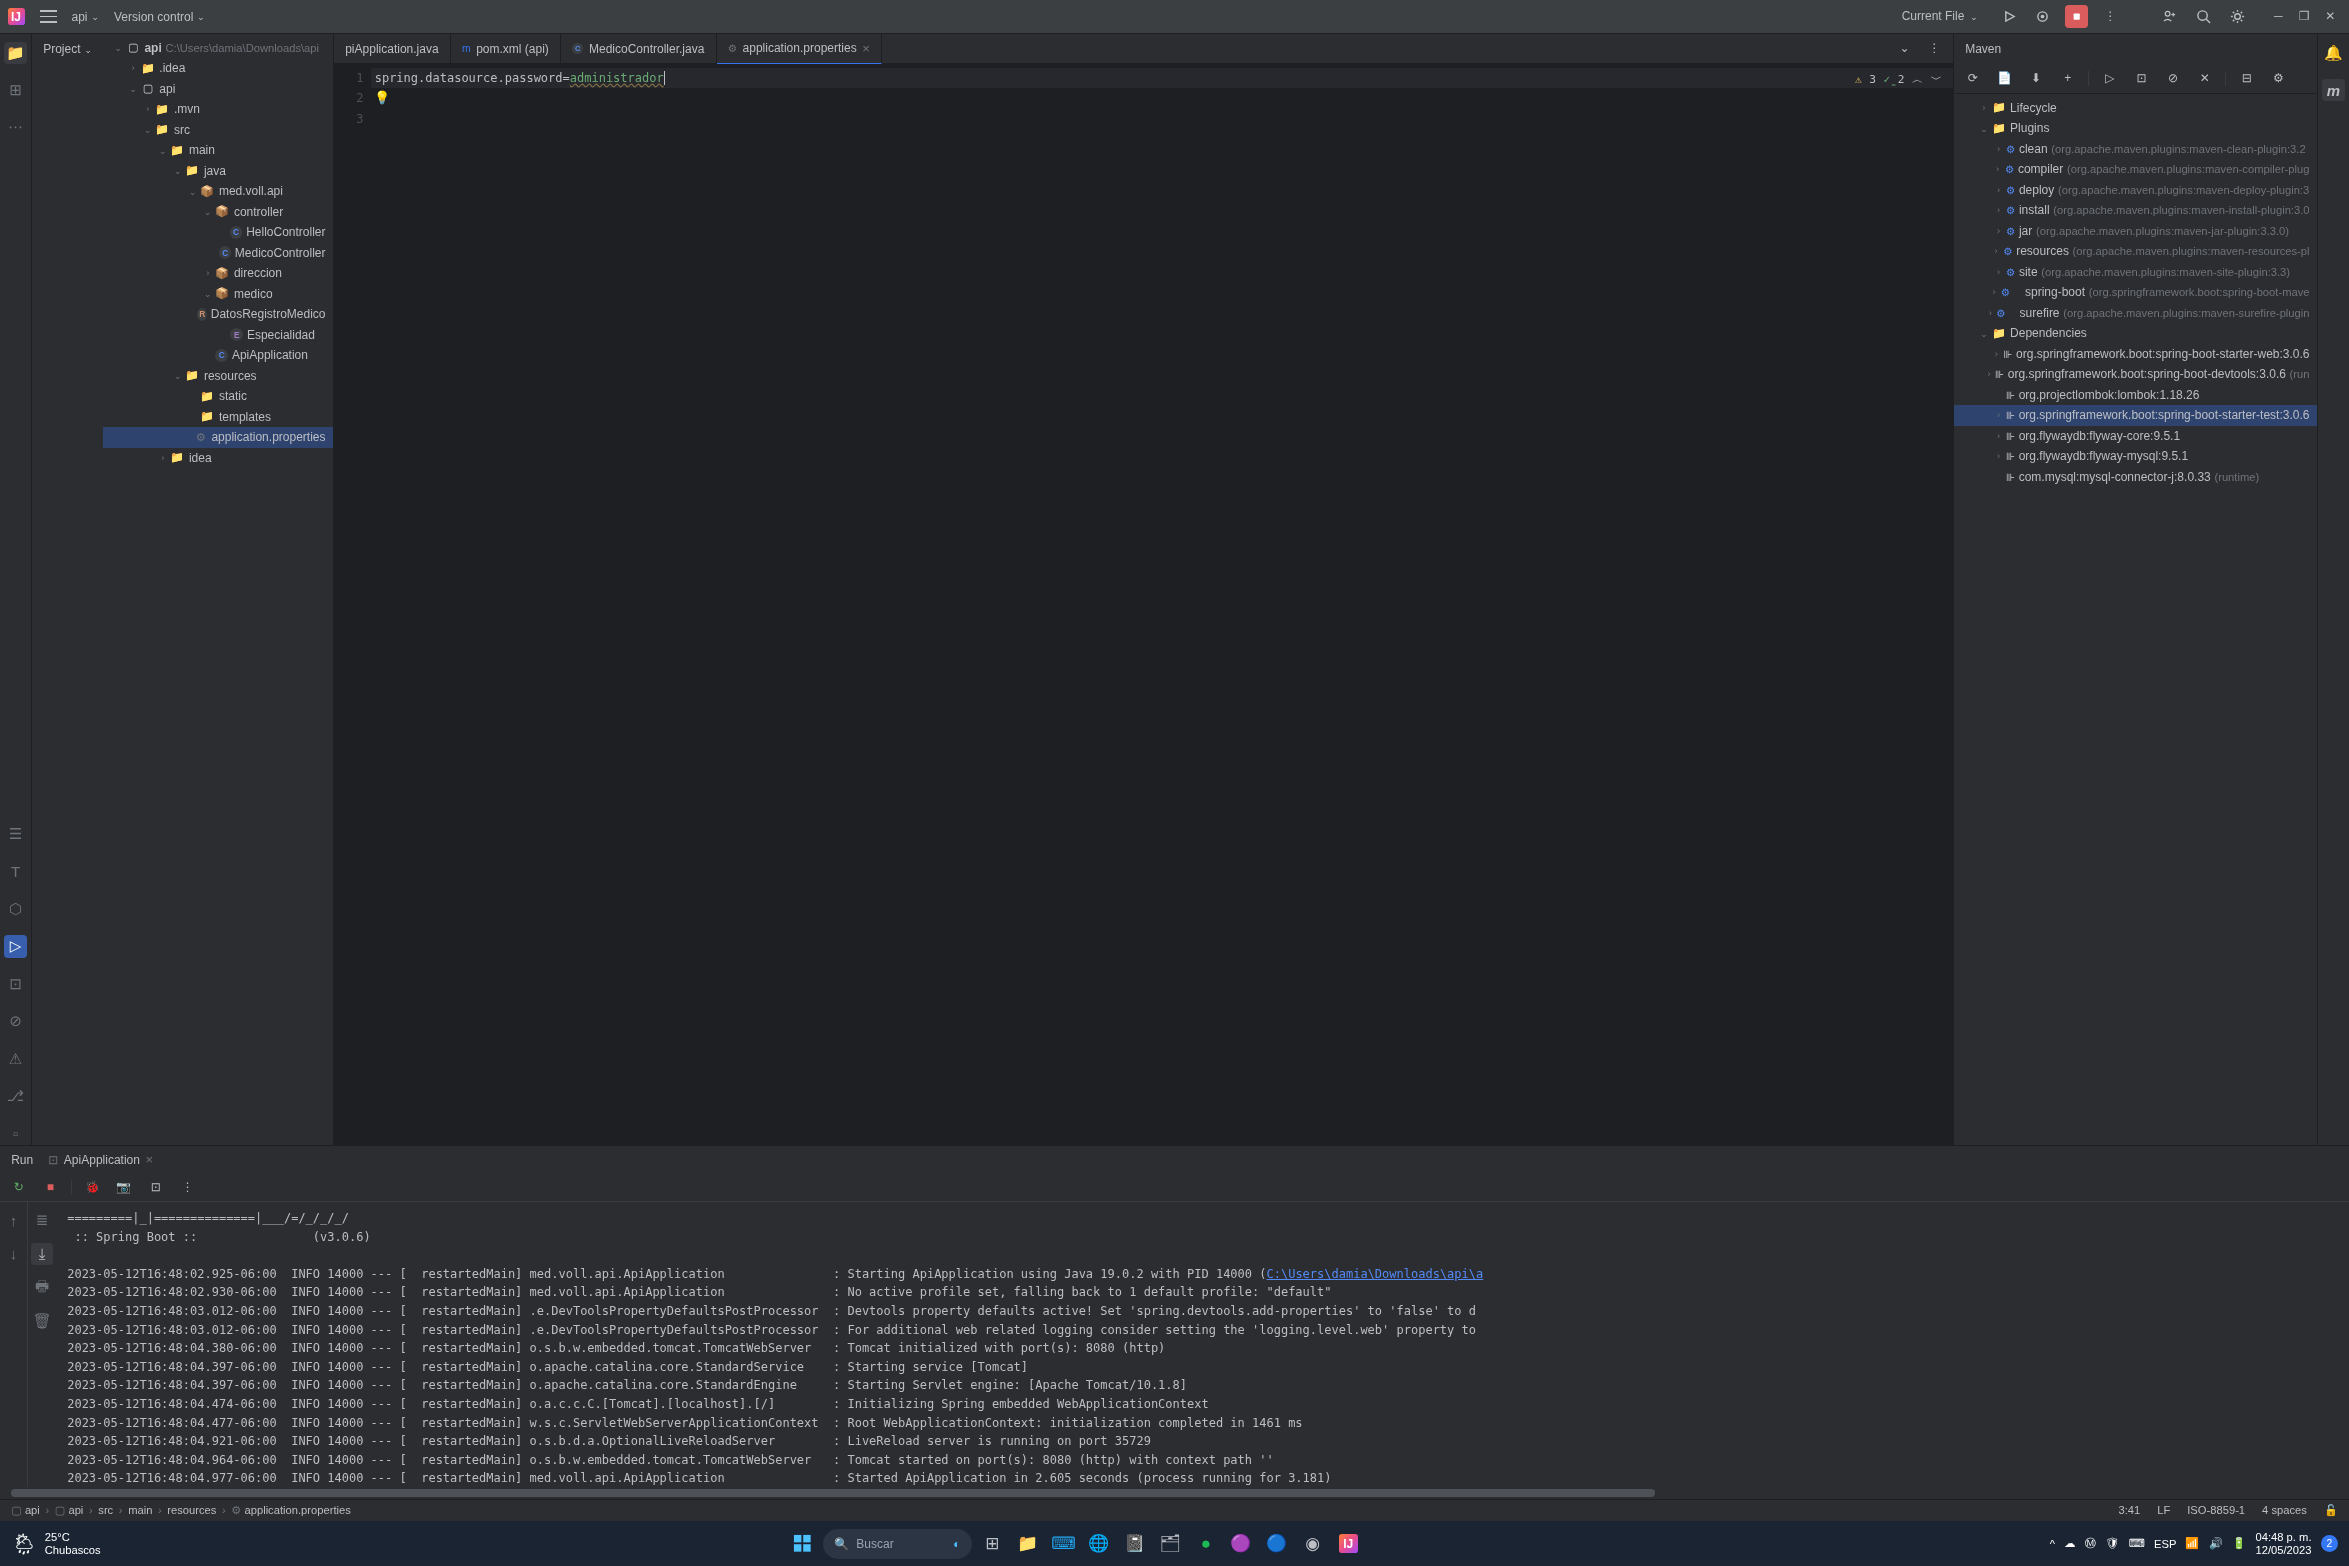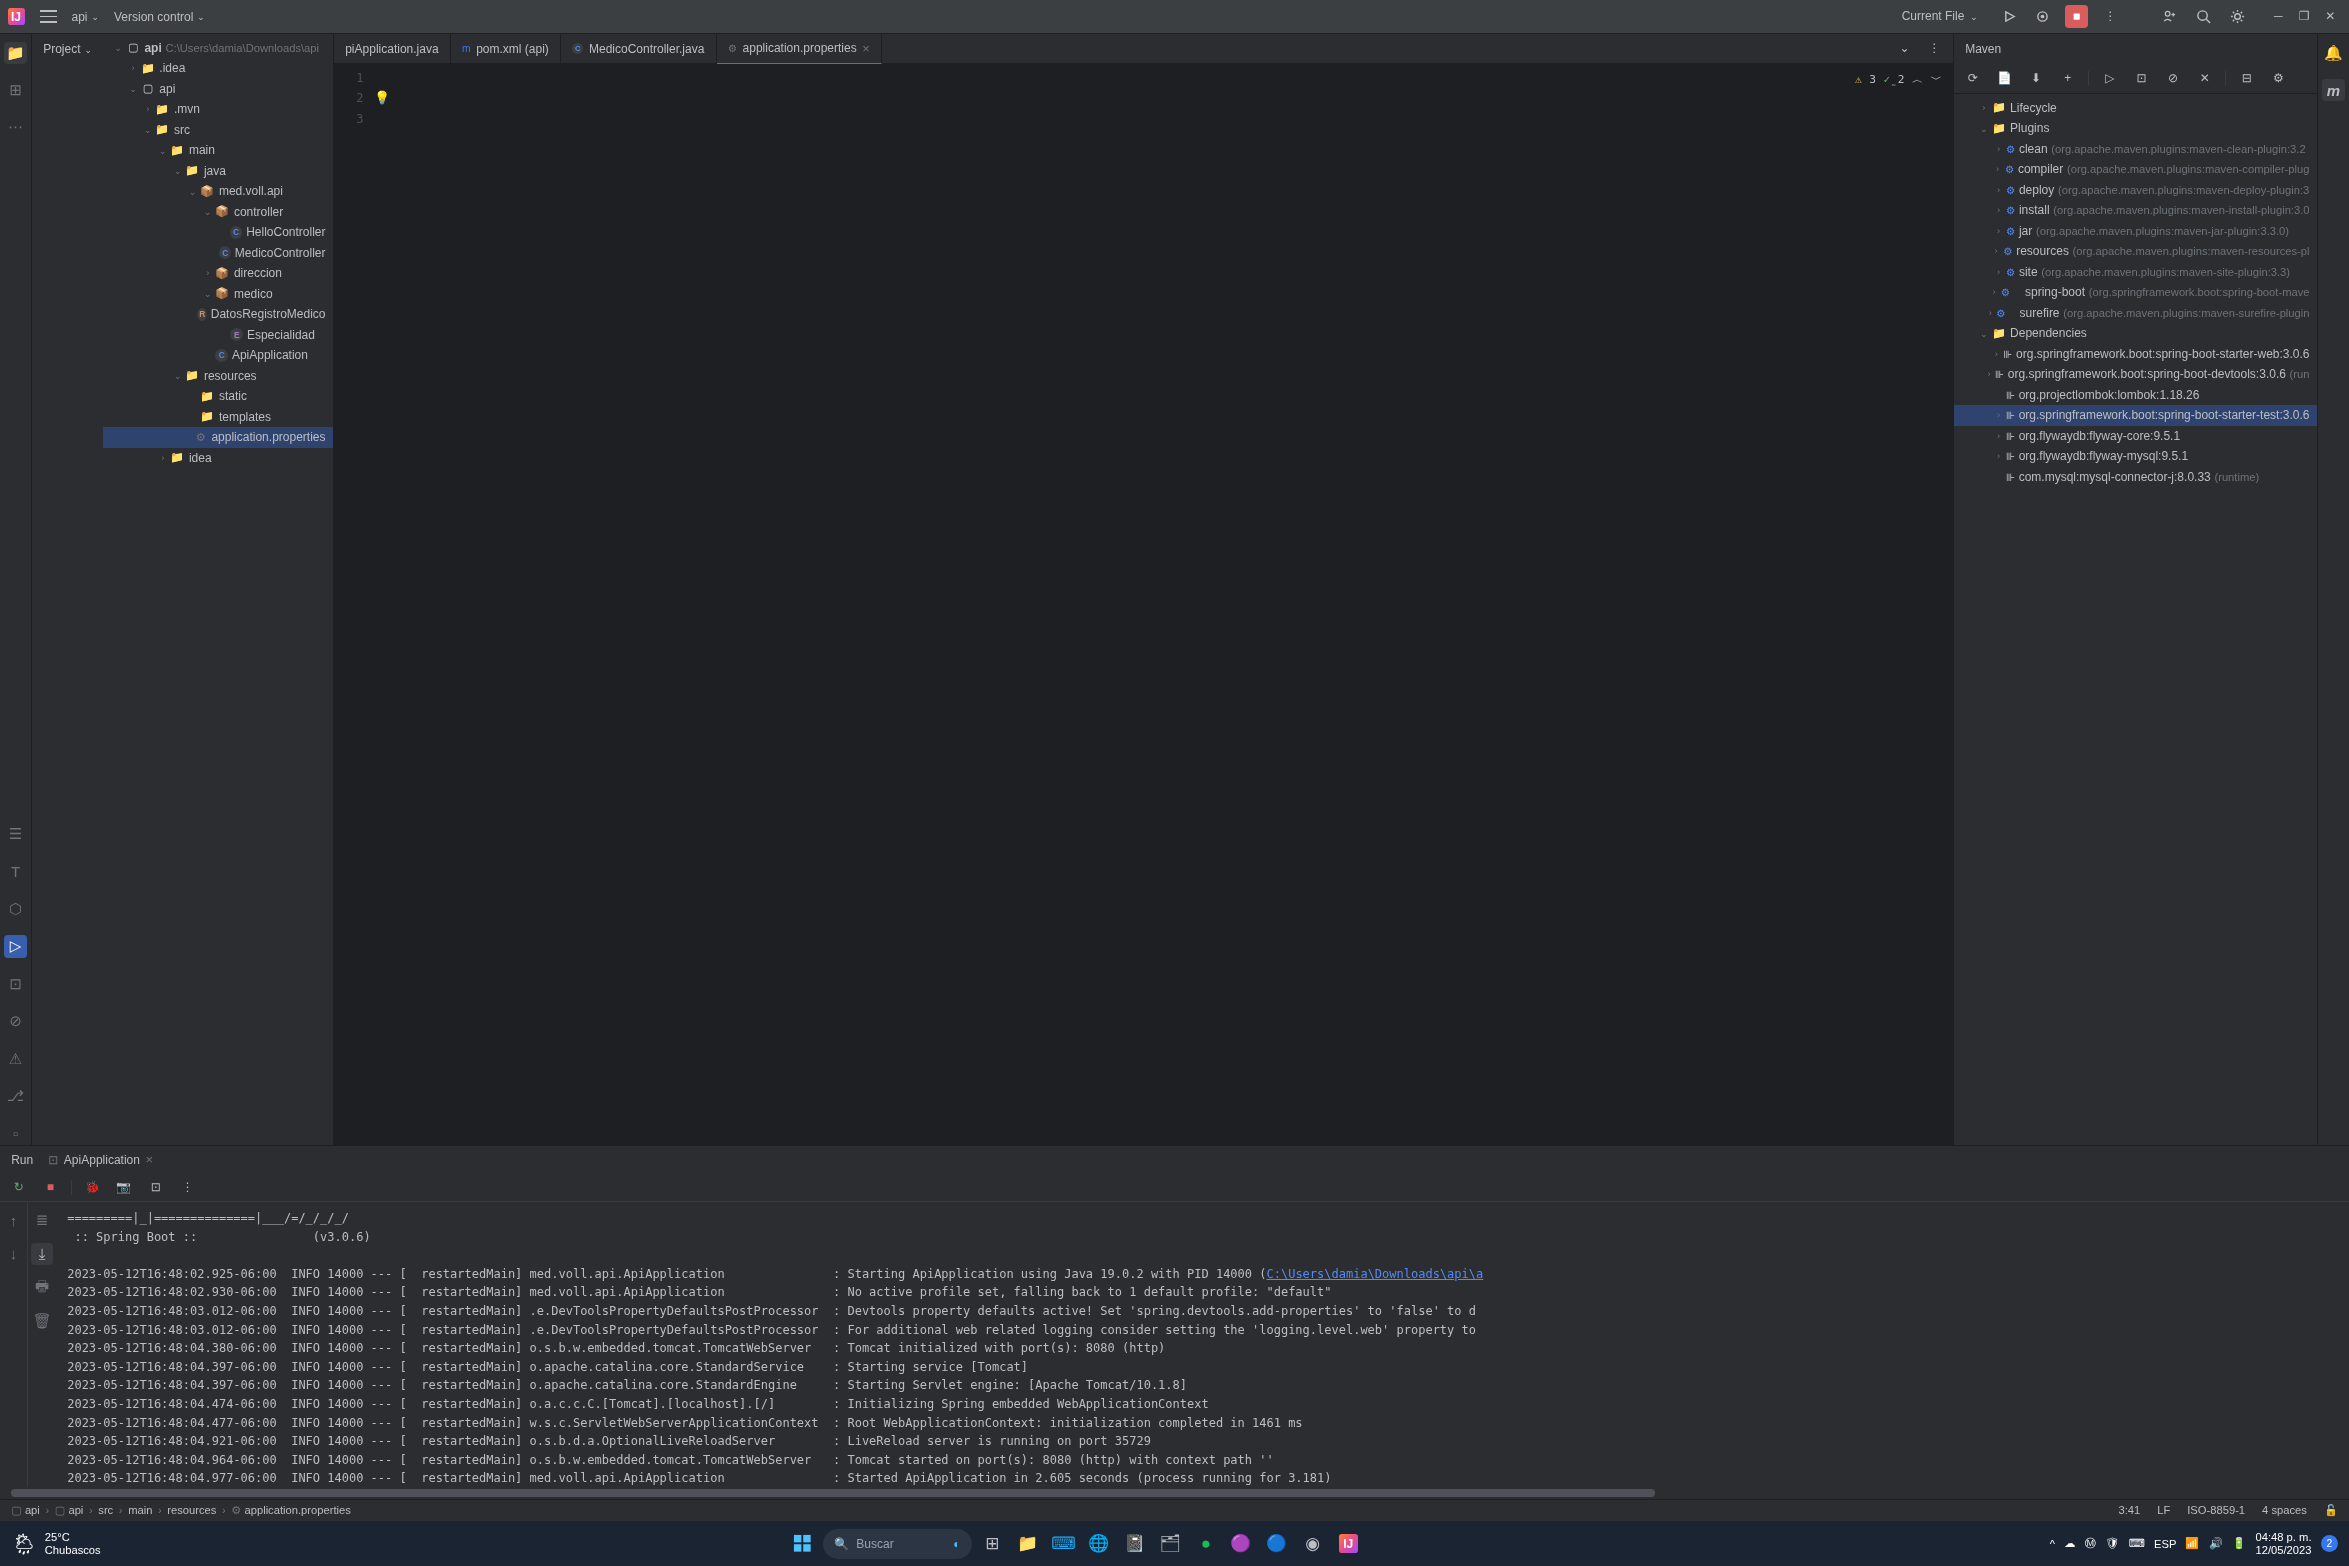--- a/index.html
+++ b/index.html
@@ -352,20 +352,21 @@
         </div>
       </div>
       <div class="editor-content">
         <div class="gutter">
           <div>1</div>
           <div>2</div>
           <div>3</div>
         </div>
         <div class="code">
           <div class="bulb">💡</div>
+          <div class="code-line highlighted"><span class="kw-key">spring.datasource.password=</span><span class="kw-warn">administrador</span><span class="cursor-caret"></span></div>
           <div class="inspections">
             <span class="warn-badge">⚠</span>
               <span>3</span>
             <span class="typo-badge">✓̰</span>
               <span>2</span>
             <span>︿</span>
             <span>﹀</span>
           </div>
         </div>
       </div>

